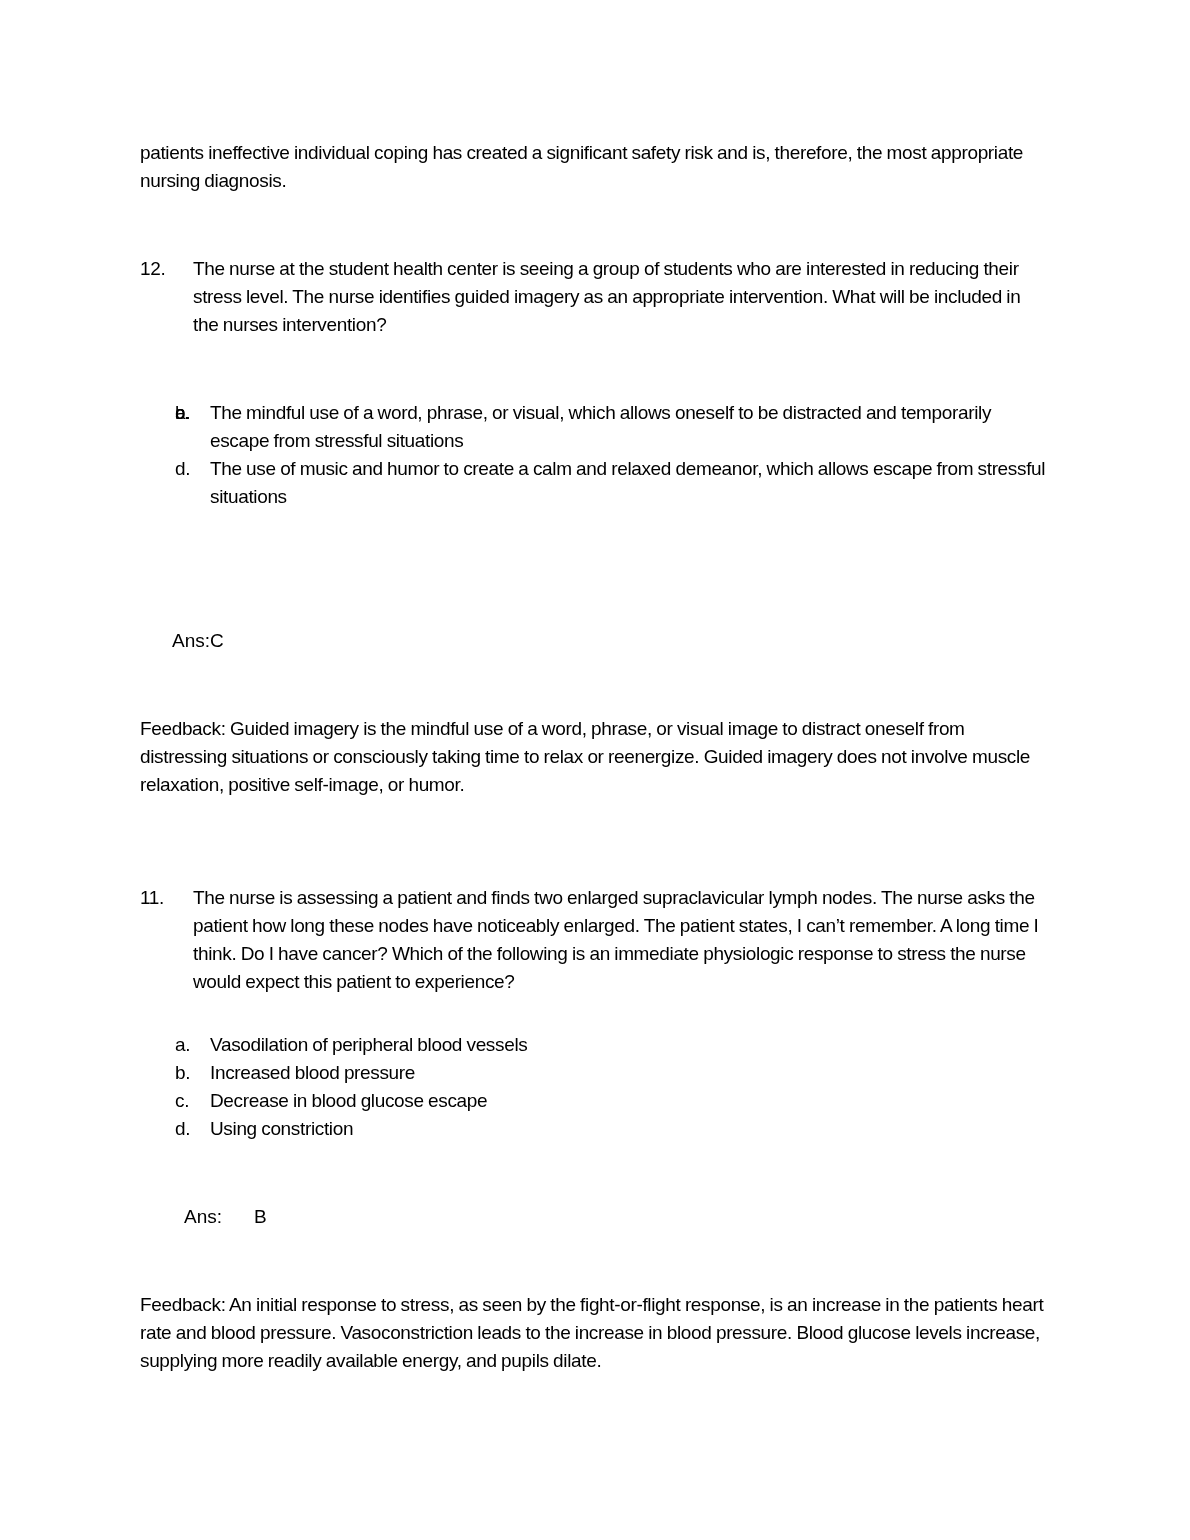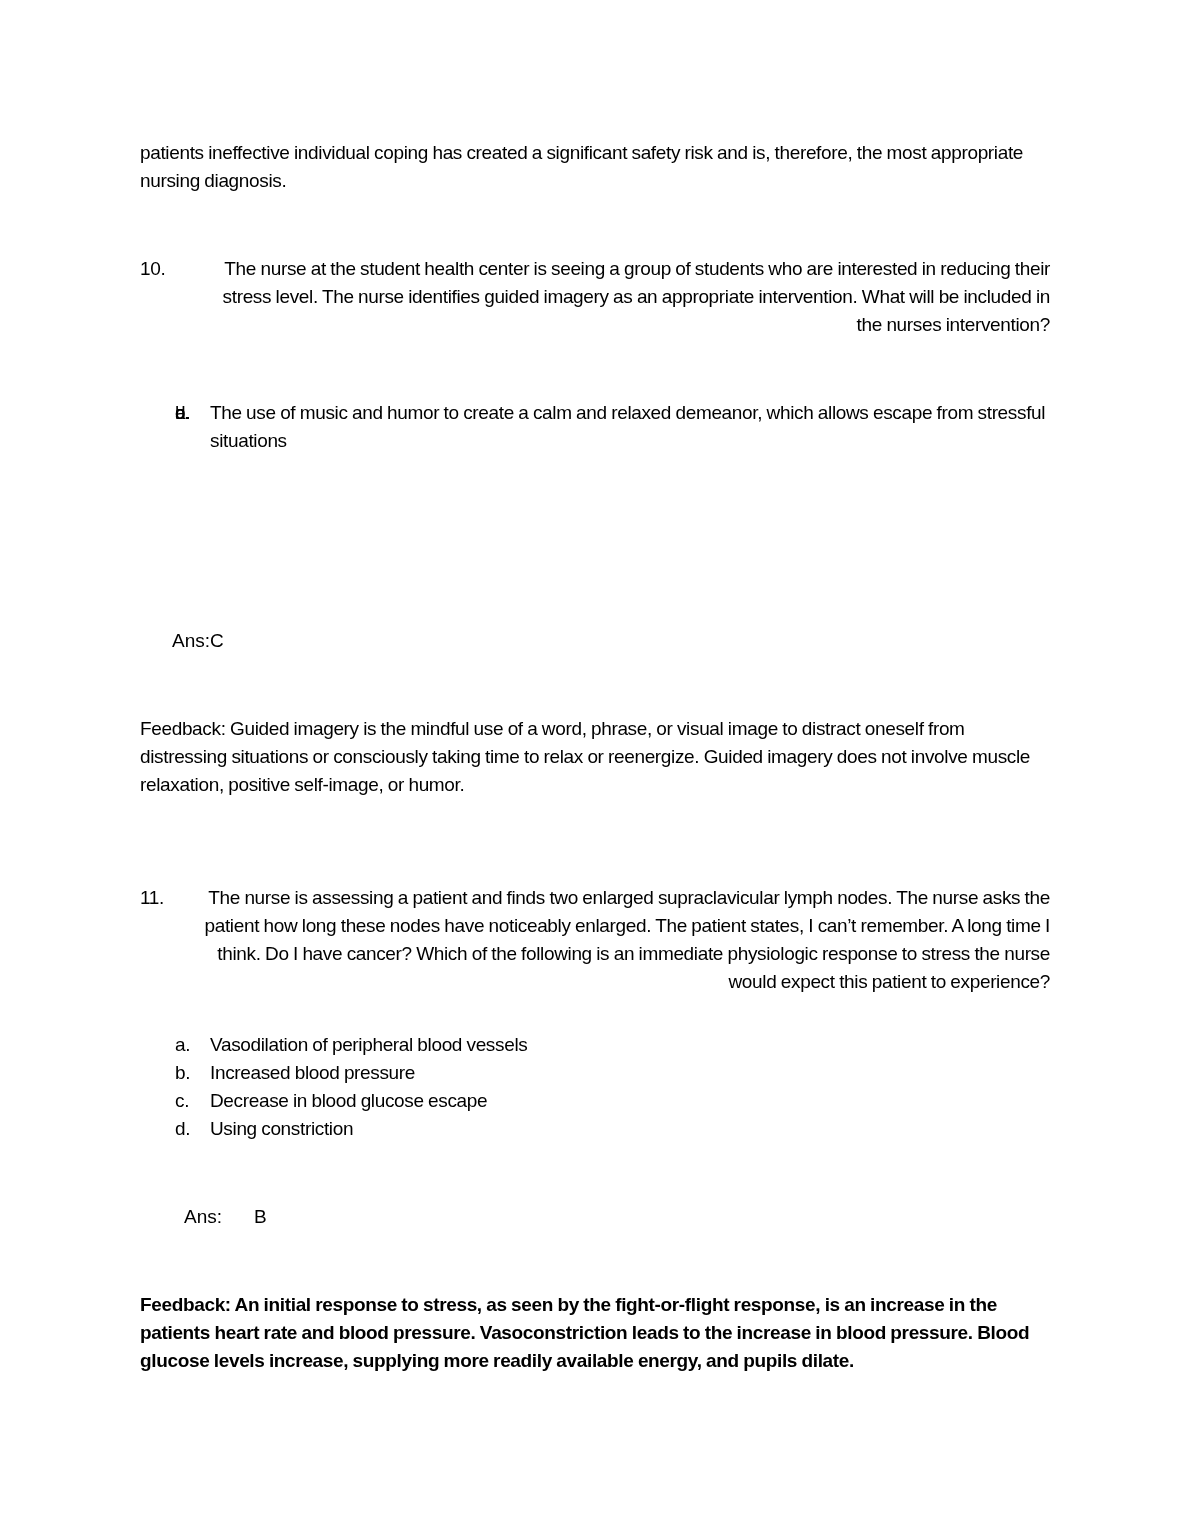--- a/index.html
+++ b/index.html
@@ -39,21 +39,20 @@
       word-spacing: -0.5px;
     }
     .q .num {
       position: absolute;
       left: 0;
       top: 0;
     }
     .q .qtext {
       margin-left: 53px;
       display: block;
-      text-align: right;
     }
     .opts {
       position: absolute;
       left: 175px;
       width: 880px;
       line-height: 28px;
       letter-spacing: -0.35px;
       word-spacing: -0.5px;
     }
     .opt {
@@ -76,33 +75,34 @@
     }
   </style>
 </head>
 <body>
 
 <div class="page">
 
   <div class="blk" style="top:139px;">patients ineffective individual coping has created a significant safety risk and is, therefore, the most appropriate nursing diagnosis.</div>
 
   <div class="q" style="top:255px;">
-    <span class="num">10.</span>
+    <span class="num">12.</span>
     <span class="qtext">The nurse at the student health center is seeing a group of students who are interested in reducing their stress level. The nurse identifies guided imagery as an appropriate intervention. What will be included in the nurses intervention?</span>
   </div>
 
   <div class="opts" style="top:399px;">
     <div class="opt">
       <span class="letter">a.</span>
     </div>
     <div class="opt">
       <span class="letter">b.</span>
     </div>
     <div class="opt" style="width:790px;">
       <span class="letter">c.</span>
+      <span>The mindful use of a word, phrase, or visual, which allows oneself to be distracted and temporarily escape from stressful situations</span>
     </div>
     <div class="opt">
       <span class="letter">d.</span>
       <span>The use of music and humor to create a calm and relaxed demeanor, which allows escape from stressful situations</span>
     </div>
   </div>
 
   <div class="ans" style="top:627px;text-align:right;">
     <span class="lbl">Ans:</span><span>C</span>
   </div>
@@ -130,15 +130,15 @@
     <div class="opt">
       <span class="letter">d.</span>
       <span>Using constriction</span>
     </div>
   </div>
 
   <div class="ans" style="top:1203px;margin-left:44px;">
     <span class="lbl">Ans:</span><span>B</span>
   </div>
 
-  <div class="blk" style="top:1291px;font-weight:bold;">Feedback: An initial response to stress, as seen by the fight-or-flight response, is an increase in the patients heart rate and blood pressure. Vasoconstriction leads to the increase in blood pressure. Blood glucose levels increase, supplying more readily available energy, and pupils dilate.</div>
+  <div class="blk" style="top:1291px;">Feedback: An initial response to stress, as seen by the fight-or-flight response, is an increase in the patients heart rate and blood pressure. Vasoconstriction leads to the increase in blood pressure. Blood glucose levels increase, supplying more readily available energy, and pupils dilate.</div>
 
 </div>
 
 </body></html>

